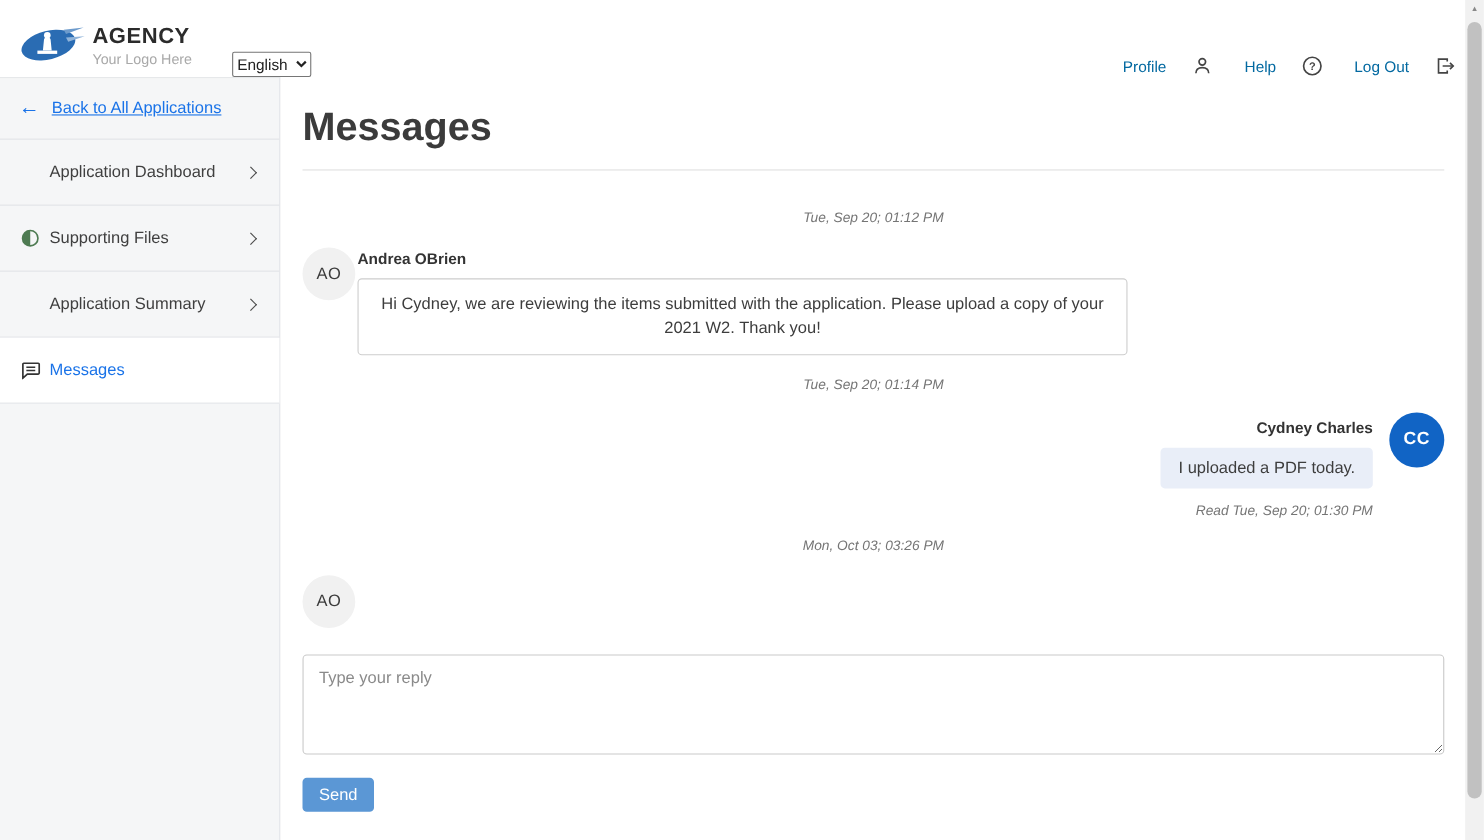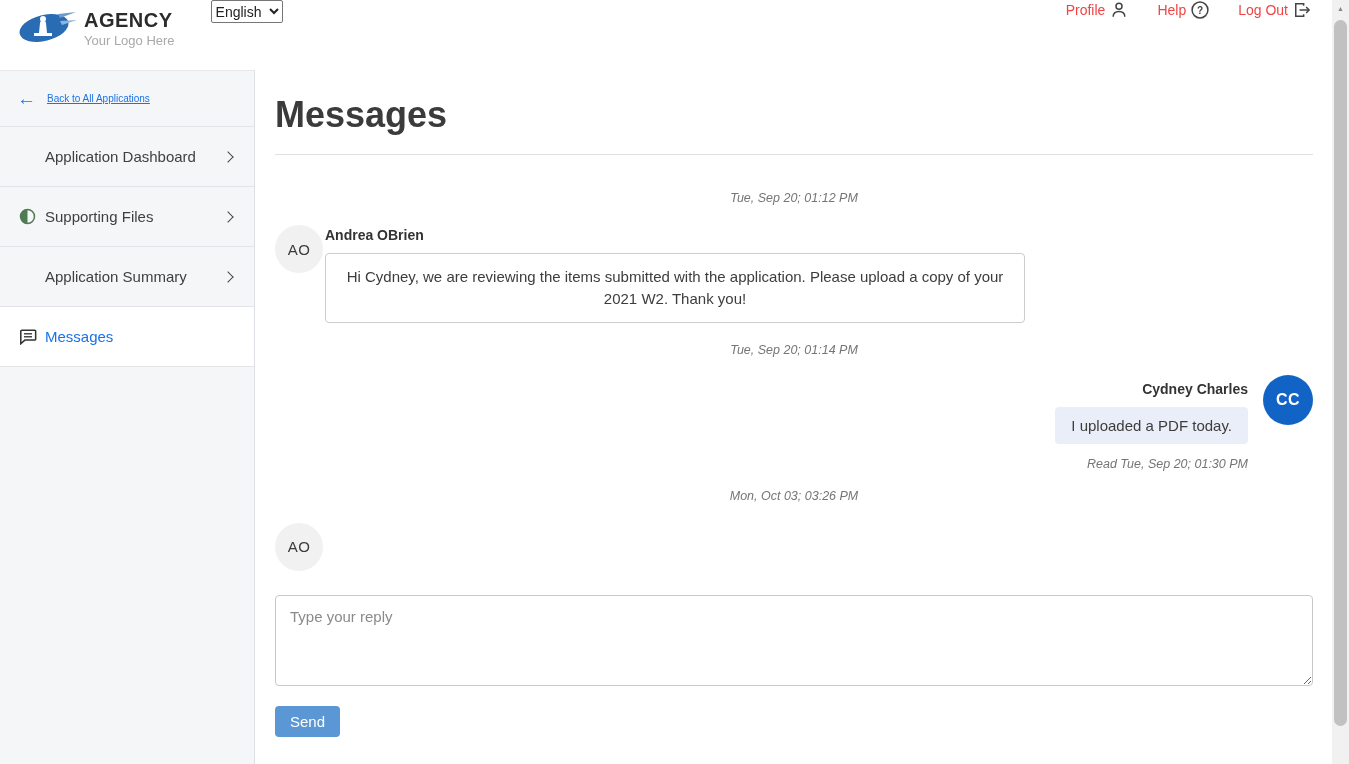--- a/index.html
+++ b/index.html
@@ -1,33 +1,33 @@
 <!DOCTYPE html>
 <html><head>
 <meta charset="utf-8">
 <style>
   * { box-sizing: border-box; }
   html, body { margin: 0; padding: 0; width: 1349px; height: 764px; overflow: hidden; }
   body { font-family: "Liberation Sans", sans-serif; background: #fff; position: relative; color: #3d3d3d; }
 
   
-  .header { height: 70px; background: #fff; display: flex; align-items: flex-start; padding: 0 37px 0 10px; }
+  .header { height: 70px; background: #fff; display: flex; align-items: flex-end; padding: 0 25px 0 10px; }
   .logo { display: flex; align-items: center; gap: 6px; padding: 4px 8px; }
   .logo-text .logo-title { font-size: 20px; font-weight: bold; color: #2b2b2b; letter-spacing: 0.5px; }
   .logo-text .logo-sub { font-size: 13px; color: #a9a9a9; margin-top: 1px; }
   .lang-select { margin-left: 28px; width: 72px; height: 23px; font-size: 14px; font-family: "Liberation Sans", sans-serif; border: 1px solid #767676; border-radius: 2px; background: #fff; color: #222; }
   .header-right { margin-left: auto; display: flex; align-items: center; gap: 28px; }
-  .header-link { display: flex; align-items: center; gap: 4px; font-size: 14px; color: #ef4444; cursor: pointer; text-decoration: none; }
+  .header-link { display: flex; align-items: center; gap: 23px; font-size: 14px; color: #0369a1; cursor: pointer; text-decoration: none; }
   .header-link svg { display: block; }
 
   
   .sidebar { position: absolute; left: 0; top: 70px; bottom: 0; width: 255px; background: #f5f6f7; border-right: 1px solid #dde0e4; border-top: 1px solid #e6e8ea; }
   .back-row { height: 56px; display: flex; align-items: center; gap: 11px; padding: 0 16px 0 17px; border-bottom: 1px solid #e2e4e7; cursor: pointer; }
   .back-arrow { color: #1a73e8; font-size: 19px; line-height: 1; }
-  .back-link { font-size: 10px; color: #1a73e8; text-decoration: underline; }
+  .back-link { font-size: 15px; color: #1a73e8; text-decoration: underline; }
   .nav-item { height: 60px; display: flex; align-items: center; padding: 0 18px 0 19px; border-bottom: 1px solid #e2e4e7; cursor: pointer; }
   .nav-icon-slot { width: 26px; display: flex; align-items: center; }
   .nav-label { flex: 1; font-size: 15px; color: #3f3f3f; }
   .nav-item.active { background: #fff; }
   .nav-item.active .nav-label { color: #1a73e8; font-weight: 500; }
   .chevron { width: 8px; height: 8px; border-top: 1.6px solid #4a4a4a; border-right: 1.6px solid #4a4a4a; transform: rotate(45deg); margin-right: 4px; }
 
   
   .main { position: absolute; left: 255px; top: 70px; right: 17px; bottom: 0; background: #fff; padding: 0 19px 0 20px; overflow: hidden; }
   .page-title { font-size: 36px; font-weight: 600; color: #3b3b3b; margin: 24px 0 18px 0; }

